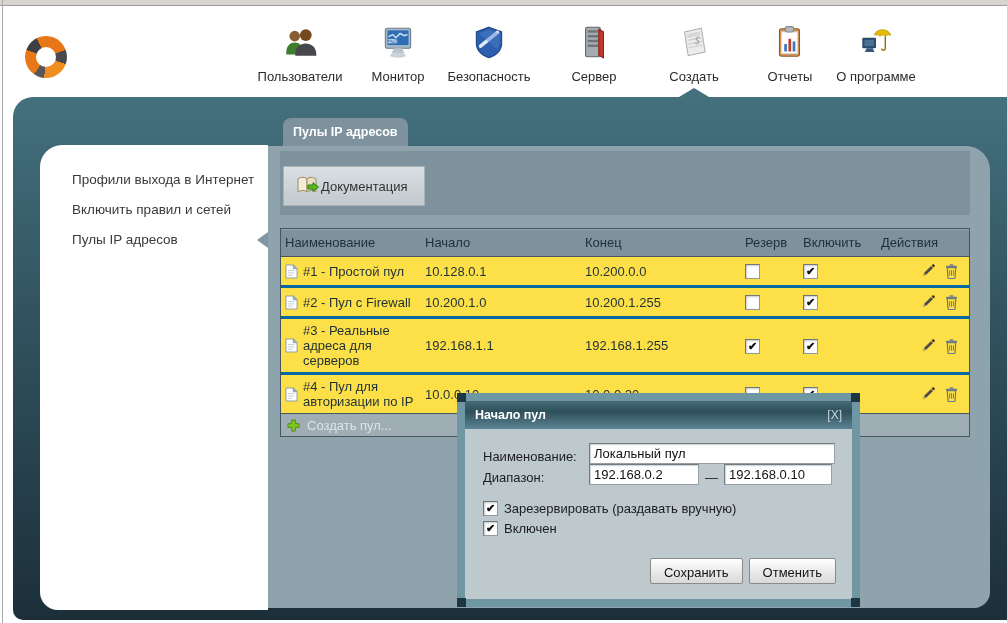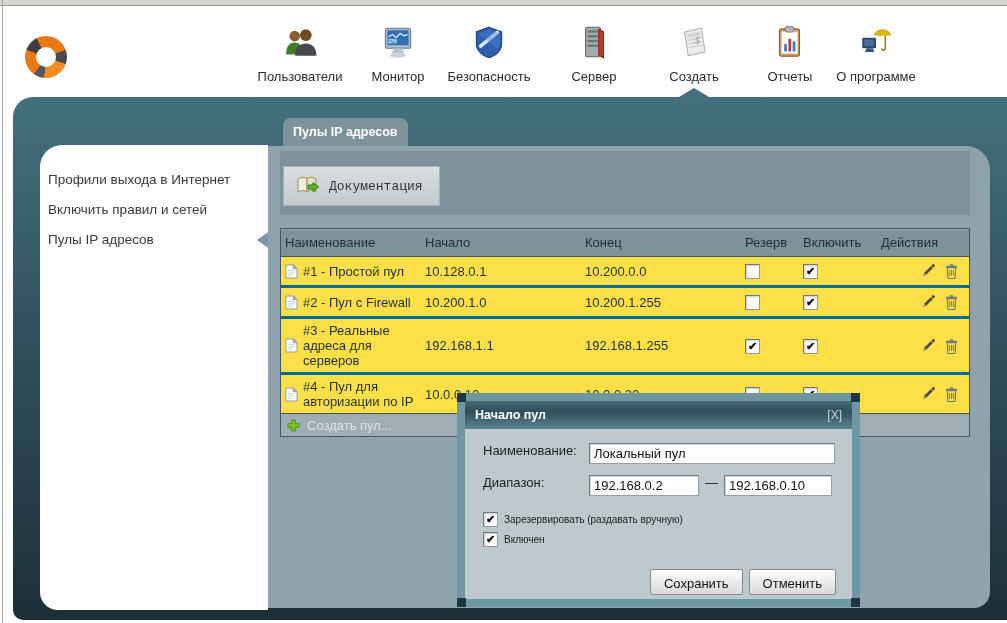--- a/index.html
+++ b/index.html
@@ -24,31 +24,31 @@
   .nav-icon svg{width:38px;height:38px}
   .nav-label{font-size:13px;color:#2b2b2b;display:block;margin-top:3px}
   
   .panel{position:absolute;left:13px;top:97px;width:994px;height:523px;
     background:linear-gradient(180deg,#44707e 0%,#30515d 45%,#1c2f39 100%);
     border-radius:20px 0 0 10px}
   .panel-notch{position:absolute;left:679px;top:88px;width:0;height:0;
     border-left:15px solid transparent;border-right:15px solid transparent;border-bottom:9px solid #44707e}
   
   .sidebar{position:absolute;left:40px;top:145px;width:228px;height:465px;background:#fff;border-radius:22px 0 0 18px;padding-top:20px;box-sizing:border-box}
-  .side-item{height:30px;line-height:30px;padding-left:8px;font-size:13.5px;color:#3a3a3a;cursor:pointer;white-space:nowrap}
+  .side-item{height:30px;line-height:30px;padding-left:32px;font-size:13.5px;color:#3a3a3a;cursor:pointer;white-space:nowrap}
   .sidebar-arrow{position:absolute;right:0;top:87px;width:0;height:0;
     border-top:8px solid transparent;border-bottom:8px solid transparent;border-right:11px solid #7e97a1}
   
   .content{position:absolute;left:268px;top:146px;width:722px;height:462px;background:#8ea3ac;border-radius:0 24px 16px 0}
   .tab{position:absolute;left:283px;top:118px;height:28px;line-height:28px;padding:0 10px;background:#7d929d;
     border-radius:8px 8px 0 0;color:#fff;font-weight:bold;font-size:12.5px;cursor:pointer}
   .toolbar{position:absolute;left:280px;top:151px;width:690px;height:64px;background:#7d929d}
-  .doc-btn{position:absolute;left:3px;top:15px;height:40px;display:flex;align-items:center;gap:9px;padding:0 16px 0 12px;
+  .doc-btn{position:absolute;left:3px;top:15px;height:40px;display:flex;align-items:center;gap:1px;padding:0 16px 0 12px;
     background:linear-gradient(#d9dfe2,#c2cacd);border:1px solid #a9b1b5;font-size:13px;color:#333;cursor:pointer;
-    font-family:Liberation Mono, monospace}
+    font-family:Liberation Sans, sans-serif}
   
   .table{position:absolute;left:280px;top:228px;width:690px;border:1px solid #44565f;background:#fde047;box-sizing:border-box}
   .tr{display:grid;grid-template-columns:140px 160px 160px 58px 78px 92px;align-items:center}
   .thead{background:#7d929d;color:#15262e;font-size:13px;height:27px;box-shadow:inset 0 1px 0 #93a6b0;border-bottom:1px solid #44565f}
   .thead .td{font-weight:normal}
   .td{padding:0 4px;font-size:13px;color:#1e3038}
   .td.center{text-align:left}
   .row{min-height:28px;border-bottom:3px solid #0369a1}
   .row:last-of-type{border-bottom:none}
   .name-cell{display:flex;align-items:center;gap:5px;padding:4px}
@@ -63,26 +63,26 @@
   .cb.checked::after{content:"\2714";position:relative;top:0px}
   
   .dlg{position:absolute;left:457px;top:393px;width:387px;height:198px;background:#bdc9cd;border:8px solid #6f96a3}
   .dlg-corner{position:absolute;width:9px;height:9px;background:#1d3641}
   .dlg-corner.tl{left:-8px;top:-8px}.dlg-corner.tr{right:-8px;top:-8px}
   .dlg-corner.bl{left:-8px;bottom:-8px}.dlg-corner.br{right:-8px;bottom:-8px}
   .dlg-title{height:28px;line-height:28px;background:linear-gradient(180deg,#466b78 0%,#2e4f5b 38%,#5d8492 100%);
     color:#fff;font-weight:bold;font-size:12.5px;padding:0 10px;display:flex;justify-content:space-between;align-items:center}
   .dlg-close{font-weight:normal;font-size:12px;color:#c7d4d8;cursor:pointer}
   .dlg-body{padding:14px 14px 0 18px}
-  .frow{display:flex;align-items:flex-start;margin-bottom:11px}
+  .frow{display:flex;align-items:flex-end;margin-bottom:0}
   .flabel{width:106px;font-size:13px;color:#1d1d1d;flex:0 0 auto}
   .txt{font-family:"Liberation Sans",sans-serif;font-size:13px;height:17px;border:1px solid #96a0a4;border-top-color:#707c85;border-left-color:#707c85;
     background:#fff;padding:1px 4px;box-shadow:inset 1px 1px 1px rgba(0,0,0,.18);color:#111}
   .dash{margin:0 6px;color:#222;font-size:13px}
-  .crow{display:flex;align-items:center;gap:6px;margin-bottom:5px;font-size:10px;color:#1d1d1d}
+  .crow{display:flex;align-items:center;gap:6px;margin-bottom:5px;font-size:13px;color:#1d1d1d}
   .dlg-buttons{display:flex;justify-content:flex-end;gap:6px;margin-top:22px;padding-right:2px}
   .btn{font-family:"Liberation Sans",sans-serif;font-size:13px;padding:6px 13px 3px;background:linear-gradient(#fefefe,#d9d9d9);
     border:1px solid #8a8a8a;border-radius:2px;color:#141414;cursor:pointer}
 </style>
 </head>
 <body>
 
 <div class="frame-top"></div>
 <div class="frame-left"></div>
 

